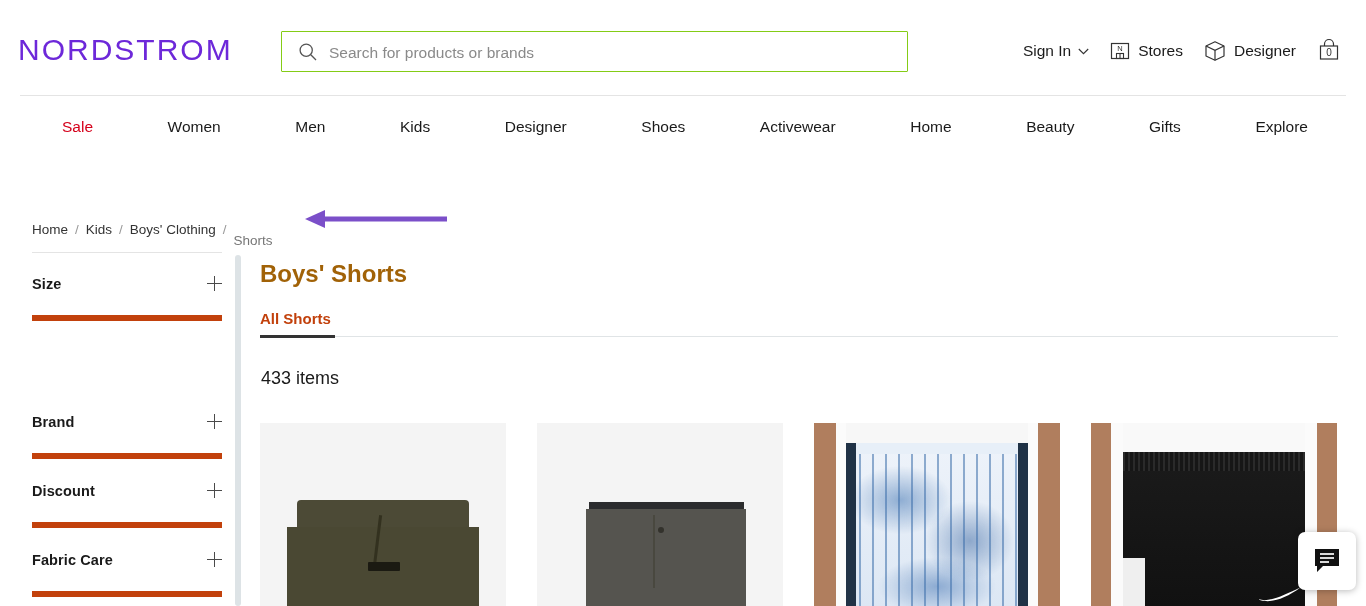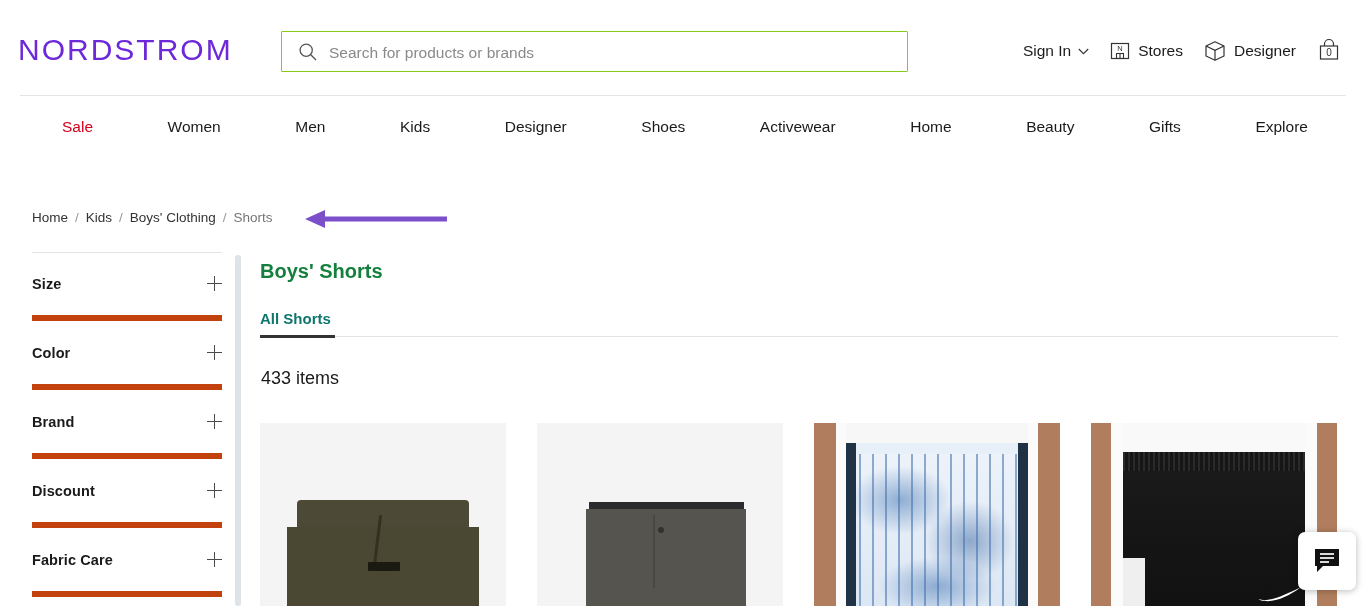--- a/index.html
+++ b/index.html
@@ -44,21 +44,21 @@
   .nav-item {
     font-size: 15.5px; color: #1a1a1a; white-space: nowrap; cursor: pointer;
     text-align: center;
   }
   .nav-item.sale { color: #d5011b; }
   .nav-sp { flex: 1 1 auto; }
 
   
   .crumbs { position: absolute; left: 32px; top: 210px; display: flex; align-items: center; gap: 7px; }
   .crumb { font-size: 13.5px; color: #333; white-space: nowrap; cursor: pointer; }
-  .crumb.current { color: #767676; }
+  .crumb.current { color: #767676; margin-top: 23px; }
   .crumb-sep { font-size: 13.5px; color: #999; }
   .arrow-ann { position: absolute; left: 303px; top: 206px; width: 150px; height: 26px; }
 
   
   .sidebar { position: absolute; left: 0; top: 252px; width: 237px; height: 354px; }
   .side-top-line { position: absolute; left: 32px; top: 0px; width: 190px; height: 1px; background: #e4e4e4; }
   .filter-row {
     position: absolute; left: 32px; width: 190px; height: 69px;
     border-bottom: 6px solid #c2410c;
     display: flex; align-items: center; justify-content: space-between;
@@ -70,23 +70,23 @@
   .plus::before { left: 0; top: 7px; width: 15px; height: 1.3px; }
   .plus::after { left: 7px; top: 0; width: 1.3px; height: 15px; }
 
   .vscroll {
     position: absolute; left: 235px; top: 255px; width: 6px; height: 351px;
     background: #dde3e6; border-radius: 3px;
   }
 
   
   .main { position: absolute; left: 260px; top: 252px; width: 1106px; height: 354px; }
-  .page-title { position: absolute; left: 0; top: 8px; font-size: 20px; font-weight: 700; color: #15803d; }
+  .page-title { position: absolute; left: 0; top: 8px; font-size: 24px; font-weight: 700; color: #a16207; }
   .tabs { position: absolute; left: 0; top: 58px; width: 1078px; height: 30px; }
-  .tab-label { position: absolute; left: 0; top: 0; font-size: 15px; font-weight: 700; color: #0f766e; cursor: pointer; }
+  .tab-label { position: absolute; left: 0; top: 0; font-size: 15px; font-weight: 700; color: #c2410c; cursor: pointer; }
   .tab-underline { position: absolute; left: 0; top: 25px; width: 75px; height: 3px; background: #333; }
   .tab-rule { position: absolute; left: 0; top: 26px; width: 1078px; height: 1px; background: #e0e4e6; }
   .item-count { position: absolute; left: 1px; top: 116px; font-size: 18px; color: #1a1a1a; }
   .sort-box {
     position: absolute; left: 831px; top: 106px; width: 245px; height: 43px;
     border: 1px solid #d4d4d4; background: #fff;
     display: flex; align-items: center; justify-content: space-between;
     padding: 0 16px 0 14px; cursor: pointer;
   }
   .sort-label { font-size: 15px; color: #1a1a1a; }
@@ -276,24 +276,20 @@
     <rect x="21" y="10.5" width="123" height="5" fill="#7B4FC9"></rect>
   </svg>
 
   <div class="sidebar">
     <div class="side-top-line"></div>
 
     <div class="filter-row" style="top:0px">
       <span class="filter-label">Size</span>
       <span class="plus"></span>
     </div>
-    <div class="filter-row" style="top:69px">
-      <span class="filter-label">Color</span>
-      <span class="plus"></span>
-    </div>
     <div class="filter-row" style="top:207px">
       <span class="filter-label">Discount</span>
       <span class="plus"></span>
     </div>
     <div class="filter-row" style="top:138px">
       <span class="filter-label">Brand</span>
       <span class="plus"></span>
     </div>
     <div class="filter-row" style="top:276px">
       <span class="filter-label">Fabric Care</span>

